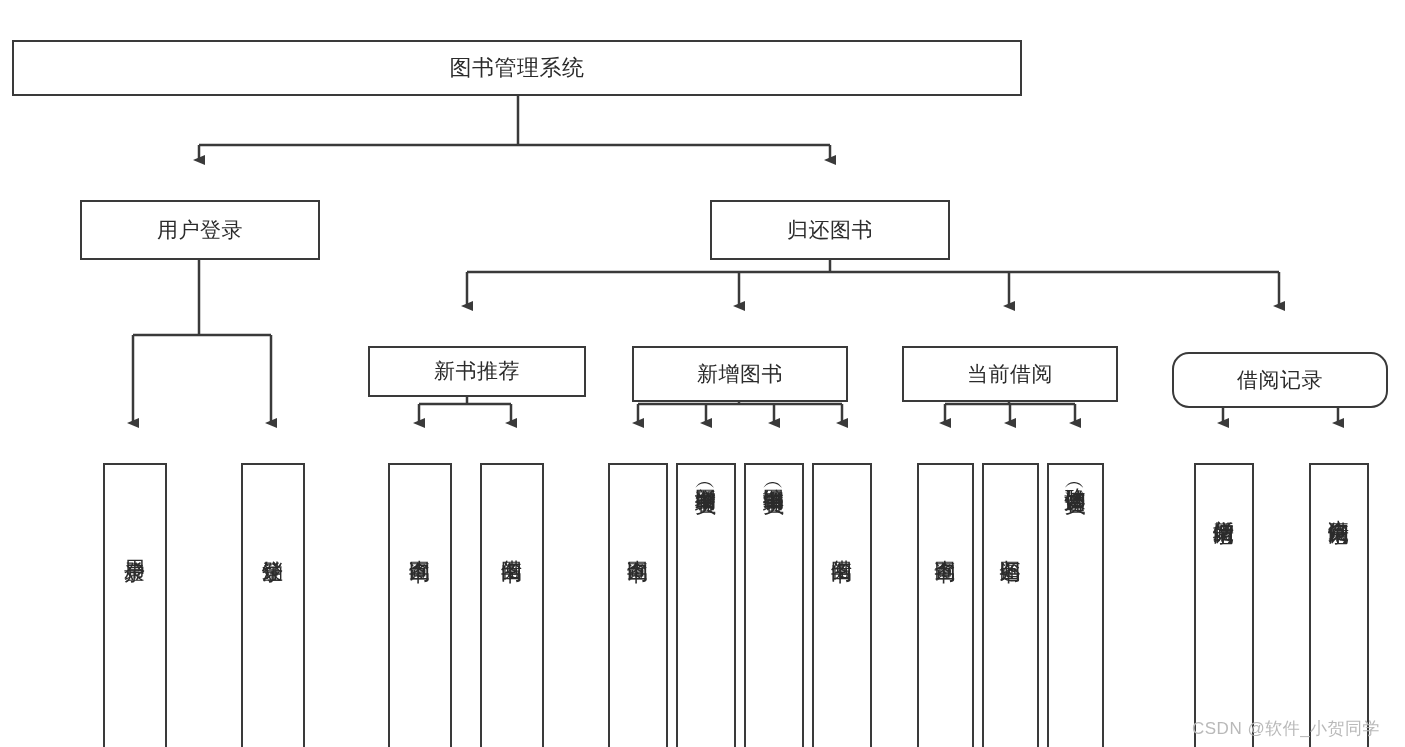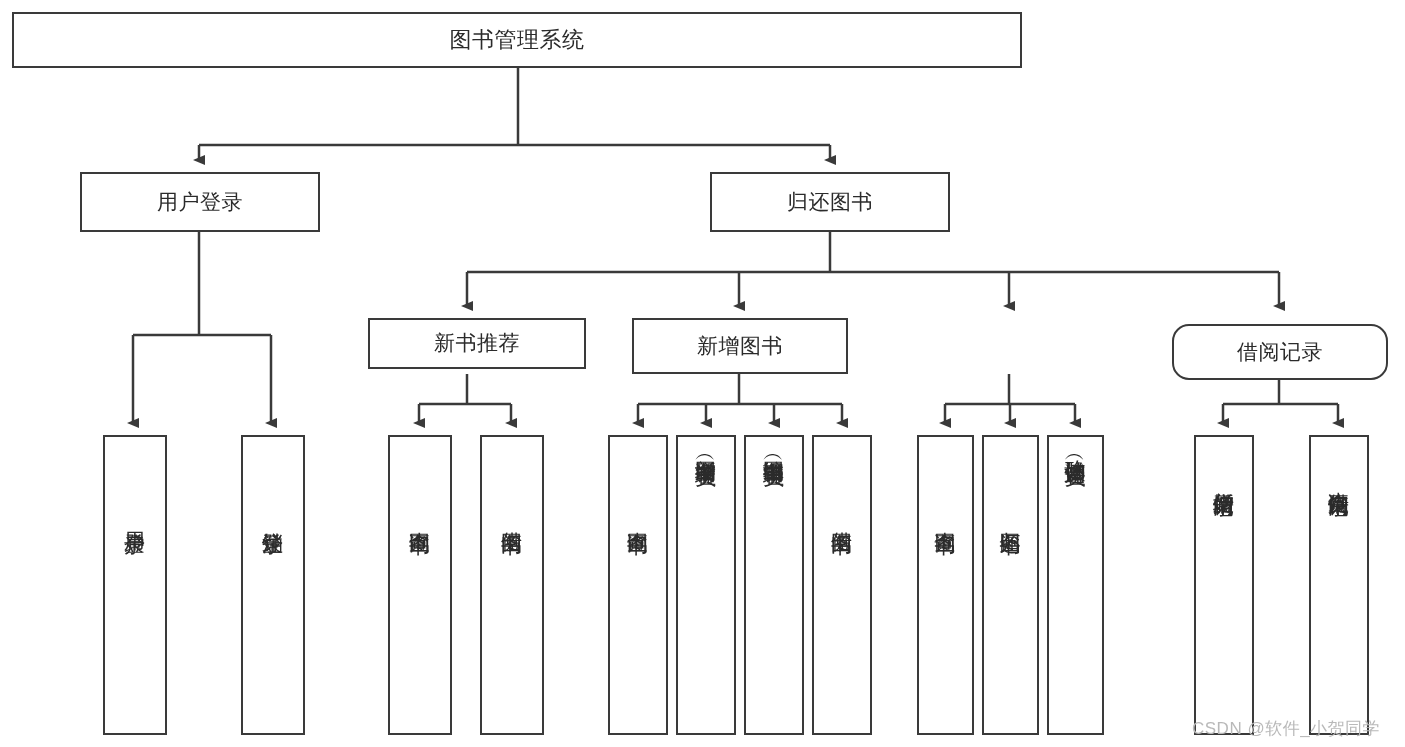--- a/index.html
+++ b/index.html
@@ -28,20 +28,21 @@
   .node {
     position: absolute;
     box-sizing: border-box;
     background: #ffffff;
     border: 2px solid #3a3a3a;
     display: flex;
     align-items: center;
     justify-content: center;
     color: #2b2b2b;
     line-height: 1.05;
+    margin-top: 28px;
   }
   .node .label {
     display: block;
     text-align: center;
     white-space: pre-line;
   }
   .node.horizontal .label {
     writing-mode: horizontal-tb;
     font-size: 21px;
     letter-spacing: 0.5px;
@@ -137,20 +138,23 @@
   <div class="node horizontal" style="left:710px; top:172px; width:240px; height:60px;">
     <span class="label">归还图书</span>
   </div>
 
   <div class="node horizontal" style="left:368px; top:318px; width:218px; height:51px;">
     <span class="label">新书推荐</span>
   </div>
   <div class="node horizontal" style="left:632px; top:318px; width:216px; height:56px;">
     <span class="label">新增图书</span>
   </div>
+  <div class="node horizontal" style="left:902px; top:318px; width:216px; height:56px;">
+    <span class="label">当前借阅</span>
+  </div>
   <div class="node horizontal" style="left:1172px; top:324px; width:216px; height:56px;border-radius:17px;">
     <span class="label">借阅记录</span>
   </div>
 
   <div class="node vertical" style="left:103px; top:435px; width:64px; height:300px; padding-top:78px;">
     <span class="label">用户登录</span>
   </div>
   <div class="node vertical" style="left:241px; top:435px; width:64px; height:300px; padding-top:78px;">
     <span class="label">注销登录</span>
   </div>

